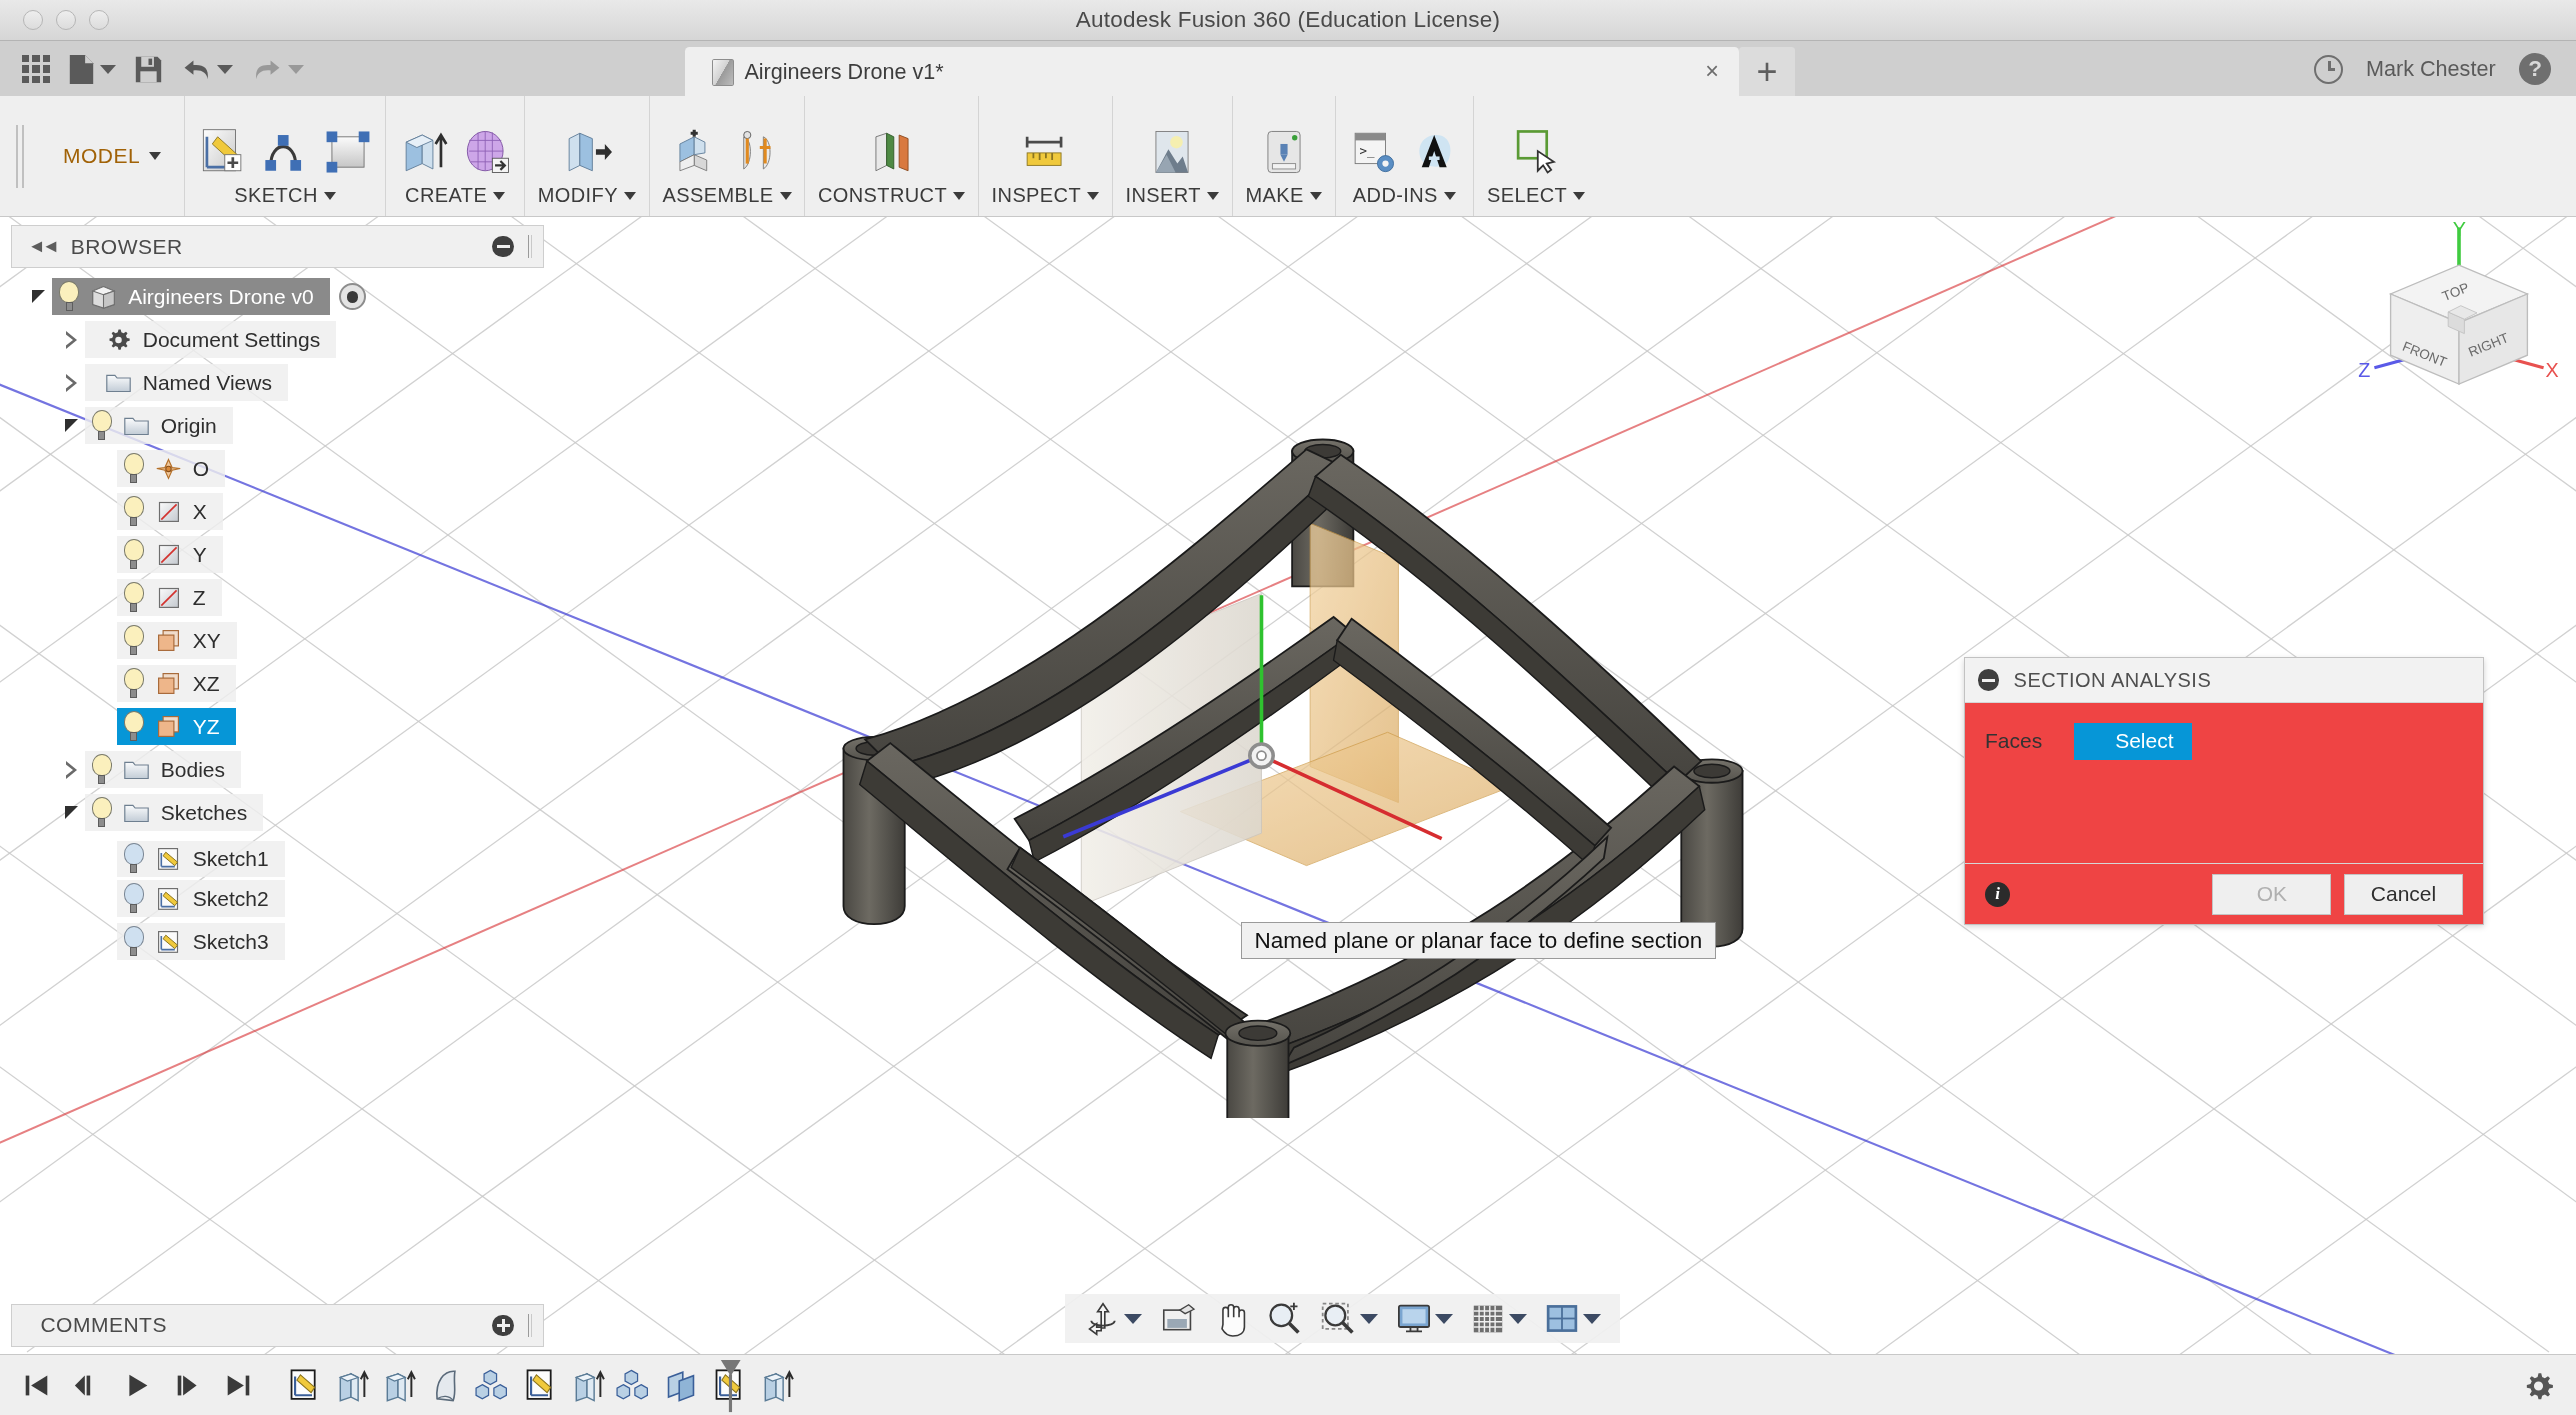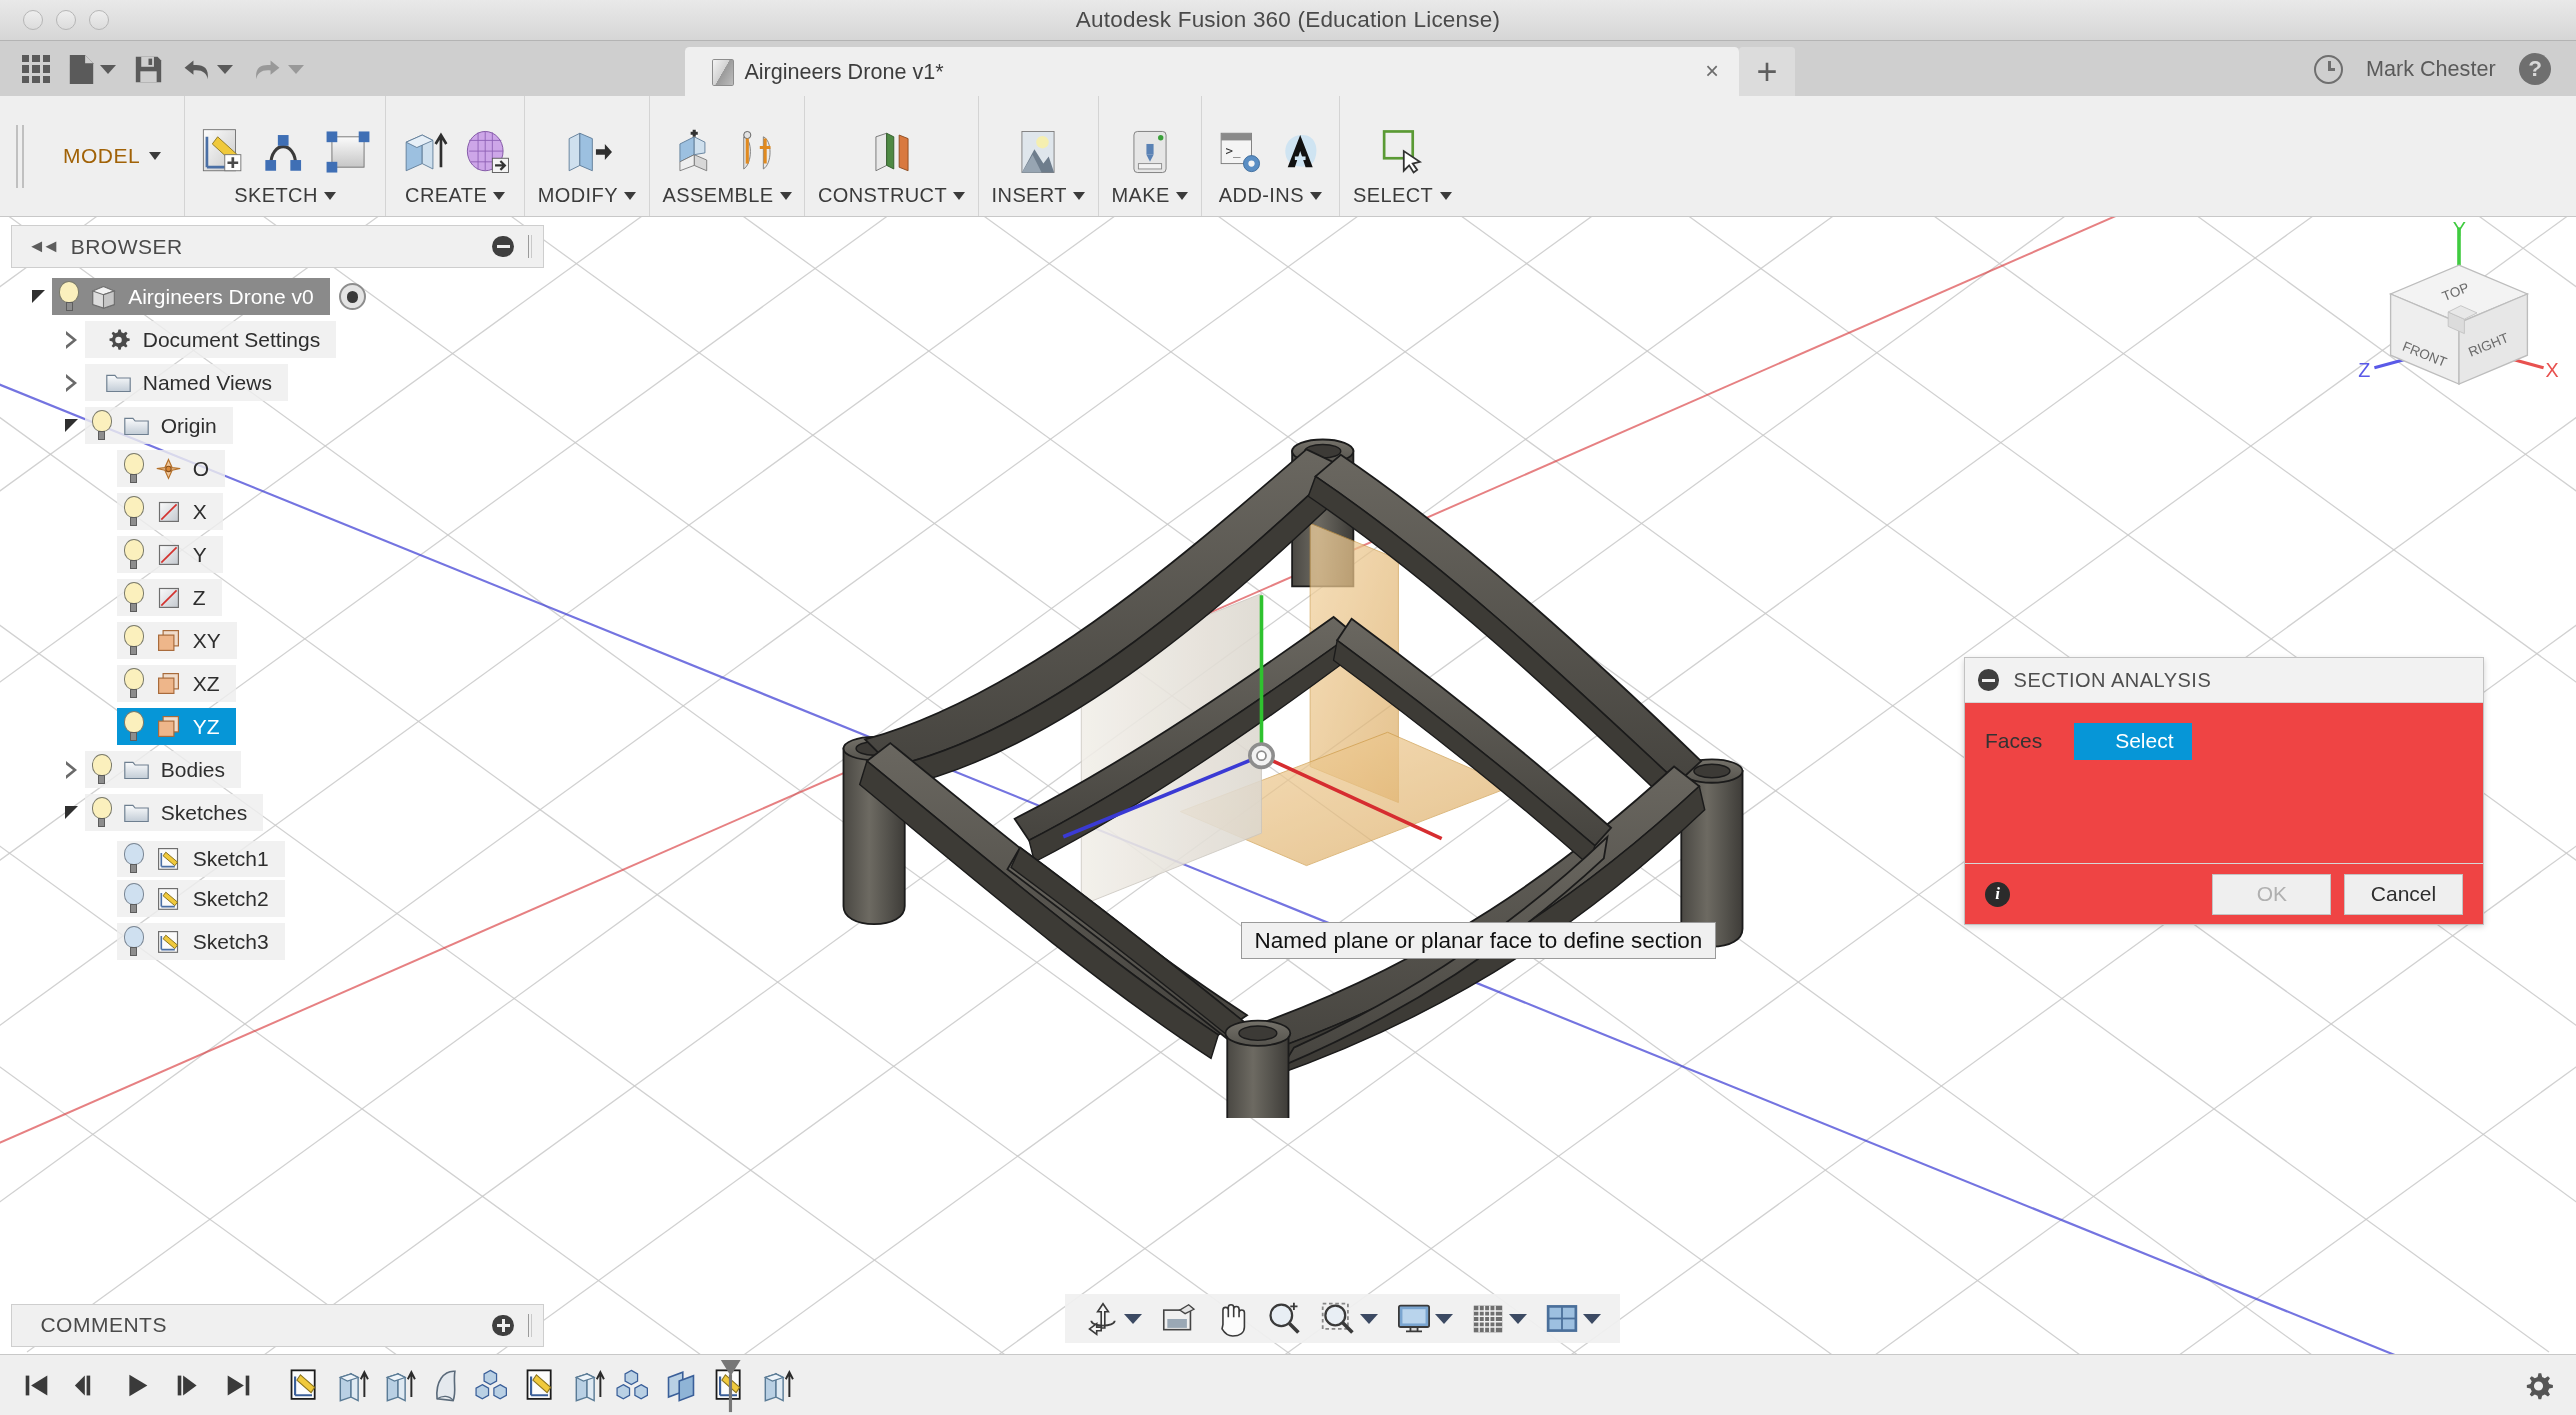--- a/index.html
+++ b/index.html
@@ -500,20 +500,35 @@
             <path d="M36 12 L46 16 L46 52 L36 48 Z" fill="#d9793f" stroke="#8a4a20"></path>
           </svg>
         </span>
       </div>
       <div class="rgroup-label">
         <span>CONSTRUCT</span>
           <span class="caret-s"></span>
       </div>
     </div>
 
+    <div class="rgroup">
+      <div class="rgroup-icons">
+        <span class="ricon">
+          <svg width="50" height="56" viewBox="0 0 56 62">
+            <path d="M8 20 H46 M8 14 v12 M46 14 v12" stroke="#4a4a4a" stroke-width="3" fill="none"></path>
+            <rect x="8" y="32" width="38" height="14" fill="#f0c93c" stroke="#8a7420"></rect>
+            <path d="M15 32 v6 M22 32 v8 M29 32 v6 M36 32 v8" stroke="#8a7420" stroke-width="2"></path>
+          </svg>
+        </span>
+      </div>
+      <div class="rgroup-label">
+        <span>INSPECT</span>
+          <span class="caret-s"></span>
+      </div>
+    </div>
 
     <div class="rgroup">
       <div class="rgroup-icons">
         <span class="ricon">
           <svg width="50" height="56" viewBox="0 0 56 62">
             <rect x="10" y="8" width="36" height="46" fill="#dfe6ec" stroke="#7a7a7a"></rect>
             <circle cx="33" cy="20" r="7" fill="#f5efb0"></circle>
             <path d="M10 54 L24 28 L34 44 L40 36 L46 54 Z" fill="#6e7d8c"></path>
             <path d="M10 54 L22 34 L32 54 Z" fill="#97a5b2"></path>
           </svg>

